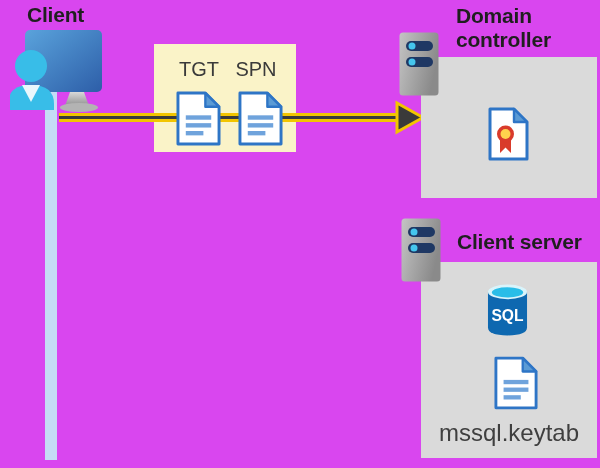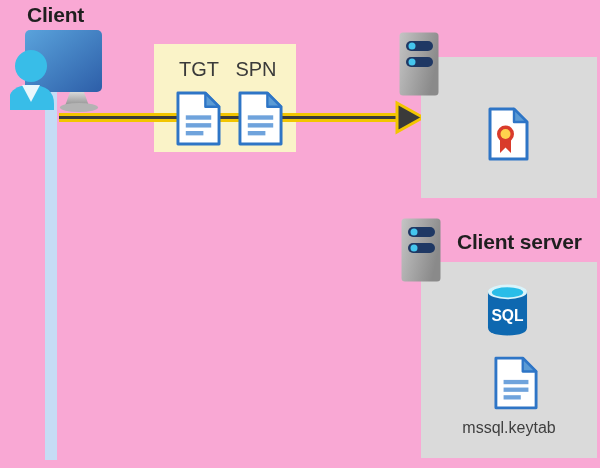--- a/index.html
+++ b/index.html
@@ -1,29 +1,29 @@
 <!DOCTYPE html>
 <html><head>
 <meta charset="utf-8">
 <style>
   html,body{margin:0;padding:0;background:#fff;}
   .canvas{
-    position:relative;width:600px;height:468px;background:#f9a8d4;
+    position:relative;width:600px;height:468px;background:#d946ef;
     font-family:"Liberation Sans",sans-serif;overflow:hidden;
   }
   .abs{position:absolute;}
   .heading{
     font-weight:bold;font-size:21px;line-height:1.14;color:#1f1f1f;
     letter-spacing:-0.2px;
   }
   .ticket-label{
     font-size:20px;color:#3a3a3a;text-align:center;width:52px;
   }
   .keytab-label{
-    font-size:16px;color:#3f3f3f;text-align:center;width:176px;
+    font-size:24px;color:#3f3f3f;text-align:center;width:176px;
   }
   .panel{background:#dadada;}
   .ticket-box{background:#faf3c8;}
   .timeline{background:#c5dcf5;}
 </style>
 </head>
 <body>
 
 <div class="canvas">
 
@@ -72,20 +72,21 @@
     <rect x="15" y="2" width="77" height="62" rx="5" fill="url(#monGrad)"></rect>
     <path d="M60 64 L74 64 L79 78 L55 78 Z" fill="url(#standGrad)"></path>
     <ellipse cx="69" cy="79.5" rx="19" ry="4.5" fill="#b3b3b3"></ellipse>
     <circle cx="21" cy="38" r="16" fill="#38bde8"></circle>
     <path d="M-2 82 L-2 76 Q-2 57 21 57 Q44 57 44 76 L44 82 Z" fill="#38bde8"></path>
     <path d="M12 57 L30 57 L21 74 Z" fill="#eaf7fc"></path>
   </svg>
 
   <div class="abs panel" style="left:421px;top:57px;width:176px;height:141px;"></div>
 
+  <div class="abs heading" style="left:456px;top:4px;width:130px;">Domain controller</div>
 
   <svg class="abs" style="left:399px;top:32px;" width="40" height="64" viewBox="0 0 40 64">
     <defs>
       <linearGradient id="srvGrad1" x1="0" y1="0" x2="1" y2="0.35">
         <stop offset="0" stop-color="#c4c4c4"></stop>
         <stop offset="1" stop-color="#8a8a8a"></stop>
       </linearGradient>
     </defs>
     <rect x="0.5" y="0.5" width="39" height="63" rx="3.5" fill="url(#srvGrad1)"></rect>
     <rect x="7" y="9" width="27" height="10" rx="5" fill="#1f3864"></rect>

